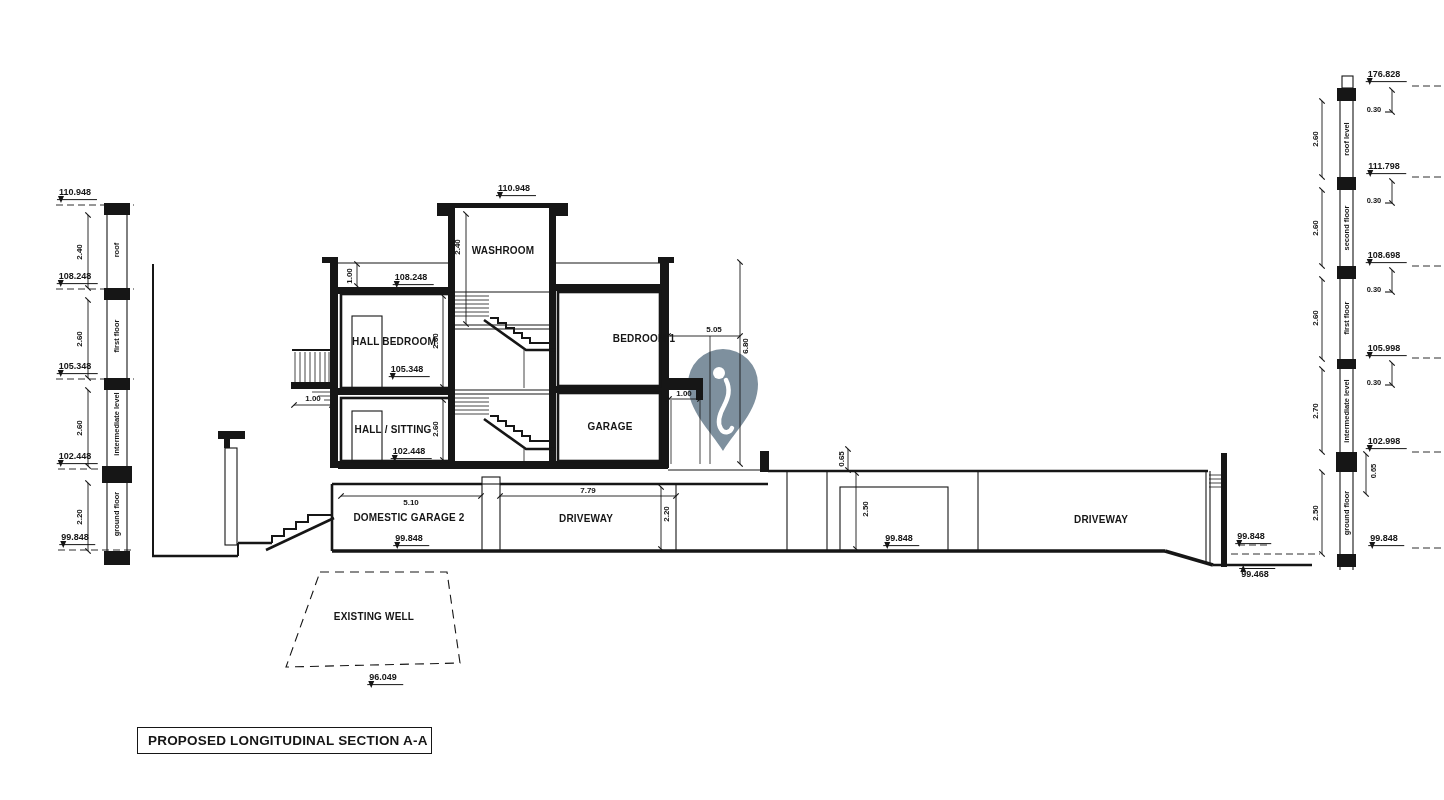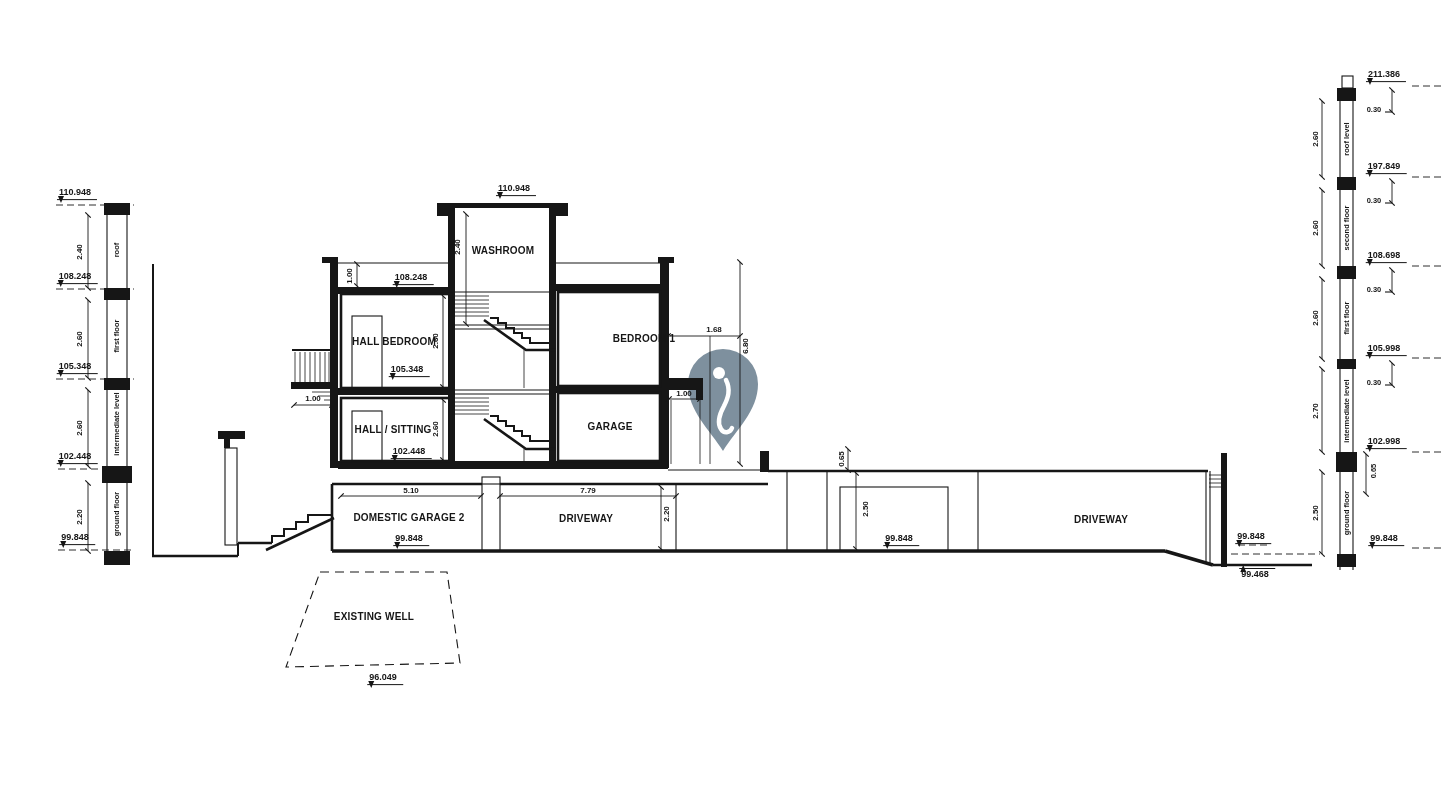--- a/index.html
+++ b/index.html
@@ -243,22 +243,22 @@
 <div class="t lvl" style="left:77px;top:545px">99.848</div>
 <div class="t rot f8" style="left:80px;top:252px">2.40</div>
 <div class="t rot f8" style="left:80px;top:339px">2.60</div>
 <div class="t rot f8" style="left:80px;top:428px">2.60</div>
 <div class="t rot f8" style="left:80px;top:517px">2.20</div>
 <div class="t rot f75" style="left:117px;top:250px">roof</div>
 <div class="t rot f75" style="left:117px;top:336px">first floor</div>
 <div class="t rot f75" style="left:117px;top:424px">intermediate level</div>
 <div class="t rot f75" style="left:117px;top:514px">ground floor</div>
 
-<div class="t lvl" style="left:1386px;top:82px">211.386</div>
-<div class="t lvl" style="left:1386px;top:174px">197.849</div>
+<div class="t lvl" style="left:1386px;top:82px">176.828</div>
+<div class="t lvl" style="left:1386px;top:174px">111.798</div>
 <div class="t lvl" style="left:1386px;top:263px">108.698</div>
 <div class="t lvl" style="left:1386px;top:356px">105.998</div>
 <div class="t lvl" style="left:1386px;top:449px">102.998</div>
 <div class="t lvl" style="left:1386px;top:546px">99.848</div>
 <div class="t rot f8" style="left:1316px;top:139px">2.60</div>
 <div class="t rot f8" style="left:1316px;top:228px">2.60</div>
 <div class="t rot f8" style="left:1316px;top:318px">2.60</div>
 <div class="t rot f8" style="left:1316px;top:411px">2.70</div>
 <div class="t rot f8" style="left:1316px;top:513px">2.50</div>
 <div class="t rot f75" style="left:1347px;top:139px">roof level</div>
@@ -290,23 +290,26 @@
 <div class="t c room" style="left:409px;top:517px">DOMESTIC GARAGE 2</div>
 <div class="t c room" style="left:586px;top:518px">DRIVEWAY</div>
 <div class="t c room" style="left:1101px;top:519px">DRIVEWAY</div>
 <div class="t c room" style="left:374px;top:616px">EXISTING WELL</div>
 
 <div class="t rot f8" style="left:458px;top:247px">2.40</div>
 <div class="t rot f8" style="left:350px;top:276px">1.00</div>
 <div class="t rot f8" style="left:436px;top:341px">2.60</div>
 <div class="t rot f8" style="left:436px;top:429px">2.60</div>
 <div class="t c f8" style="left:313px;top:399px">1.00</div>
-<div class="t c f8" style="left:714px;top:330px">1.68</div>
+<div class="t c f8" style="left:714px;top:330px">5.05</div>
 <div class="t rot f8" style="left:746px;top:346px">6.80</div>
 <div class="t c f8" style="left:684px;top:394px">1.00</div>
-<div class="t c f8" style="left:411px;top:491px">5.10</div>
+<div class="t c f8" style="left:411px;top:503px">5.10</div>
 <div class="t c f8" style="left:588px;top:491px">7.79</div>
 <div class="t rot f8" style="left:667px;top:514px">2.20</div>
 <div class="t rot f8" style="left:842px;top:459px">0.65</div>
 <div class="t rot f8" style="left:866px;top:509px">2.50</div>
 
-
+<div id="title-box">
+  <span>PROPOSED LONGITUDINAL SECTION A-A</span>
 </div>
 
+</div>
+
 </body></html>

